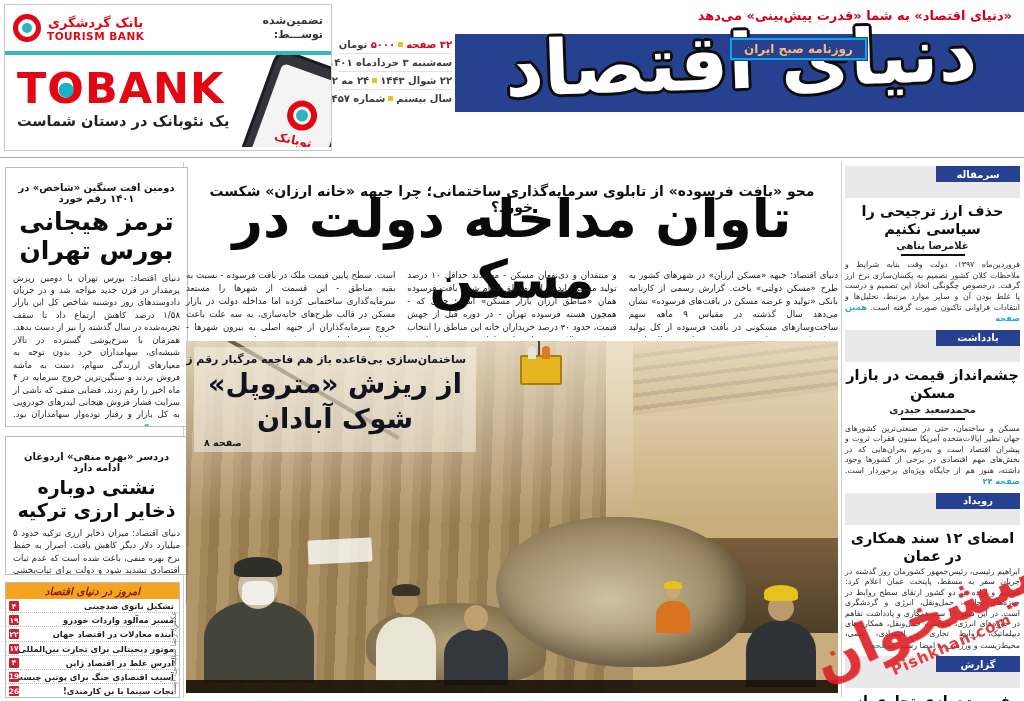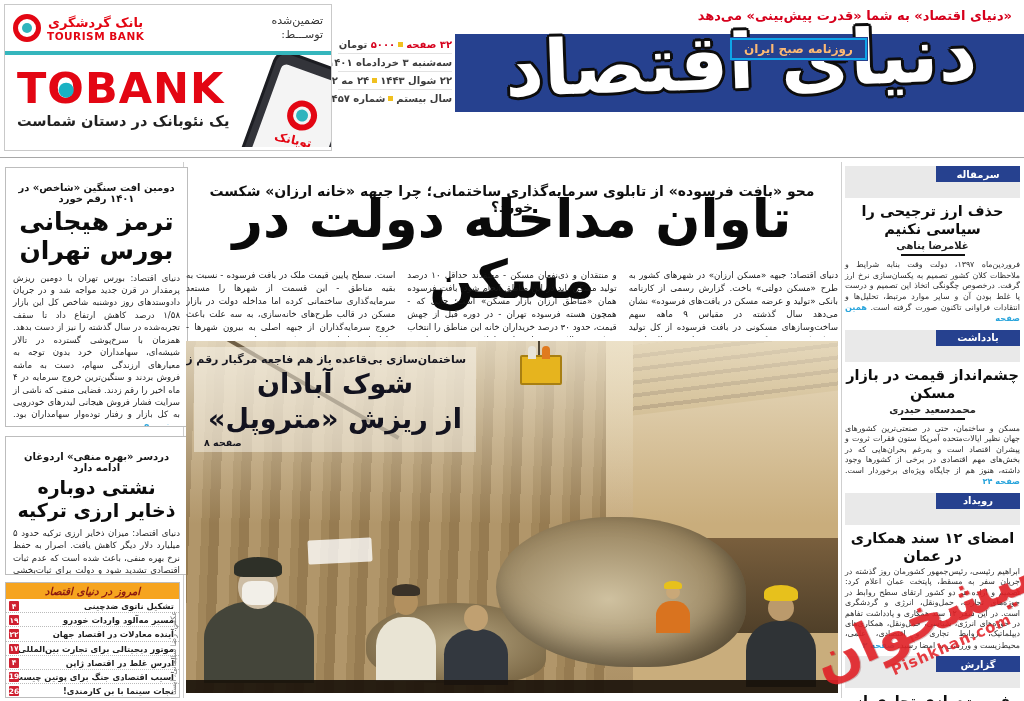--- a/index.html
+++ b/index.html
@@ -5,21 +5,21 @@
   * { margin:0; padding:0; box-sizing:border-box; }
   html,body { width:1024px; height:701px; overflow:hidden; background:#ffffff;
     font-family:"DejaVu Sans","Liberation Sans",sans-serif; }
   #page { position:relative; width:1024px; height:701px; background:#ffffff; direction:rtl; }
 
   
   .ad-box { position:absolute; left:4px; top:4px; width:328px; height:147px;
     border:1px solid #c9c9c9; background:#fff; z-index:5; }
   .ad-top { height:46px; display:flex; align-items:center; justify-content:space-between;
     padding:0 8px; direction:rtl; }
-  .guaranteed { font-size:11px; font-weight:normal; color:#333; white-space:pre-line;
+  .guaranteed { font-size:11px; font-weight:bold; color:#333; white-space:pre-line;
     text-align:right; line-height:1.3; }
   .bank-block { display:flex; align-items:center; gap:6px; direction:ltr; }
   .bank-names { text-align:center; }
   .bank-fa { color:#e30613; font-weight:bold; font-size:13px; }
   .bank-en { color:#e30613; font-weight:bold; font-size:10.5px; letter-spacing:.5px; direction:ltr; }
   .tb-icon { width:28px; height:28px; border-radius:50%; border:5px solid #e30613;
     background:#fff; position:relative; flex:0 0 auto; }
   .tb-icon::after { content:""; position:absolute; left:50%; top:50%; width:10px; height:10px;
     border-radius:50%; background:#2fb4bd; transform:translate(-50%,-50%); }
   .teal-line { height:4px; background:#35b6bd; }
@@ -272,22 +272,22 @@
     <div class="person" style="left:470px;bottom:60px;width:34px;height:48px;">
       <div class="p-body" style="width:34px;height:32px;background:#d9731f;"></div>
       <div class="p-head" style="left:10px;top:0;width:14px;height:14px;background:#c9a878;"></div>
       <div class="p-hat" style="left:8px;top:-4px;width:18px;height:8px;background:#e7c11c;"></div>
     </div>
 
     <div class="pb-strip"></div>
 
     <div class="caption">
       <div class="cap-kicker">ساختمان‌سازی بی‌قاعده باز هم فاجعه مرگبار رقم زد</div>
+      <div class="cap-big">از ریزش «متروپل»</div>
       <div class="cap-big">شوک آبادان</div>
-      <div class="cap-big">از ریزش «متروپل»</div>
       <div class="cap-page plink">صفحه ۸</div>
     </div>
   </div>
 
   <div class="rightcol">
 
     <div>
       <div class="sec-labelrow">
           <div class="sec-label">سرمقاله</div>
         </div>

